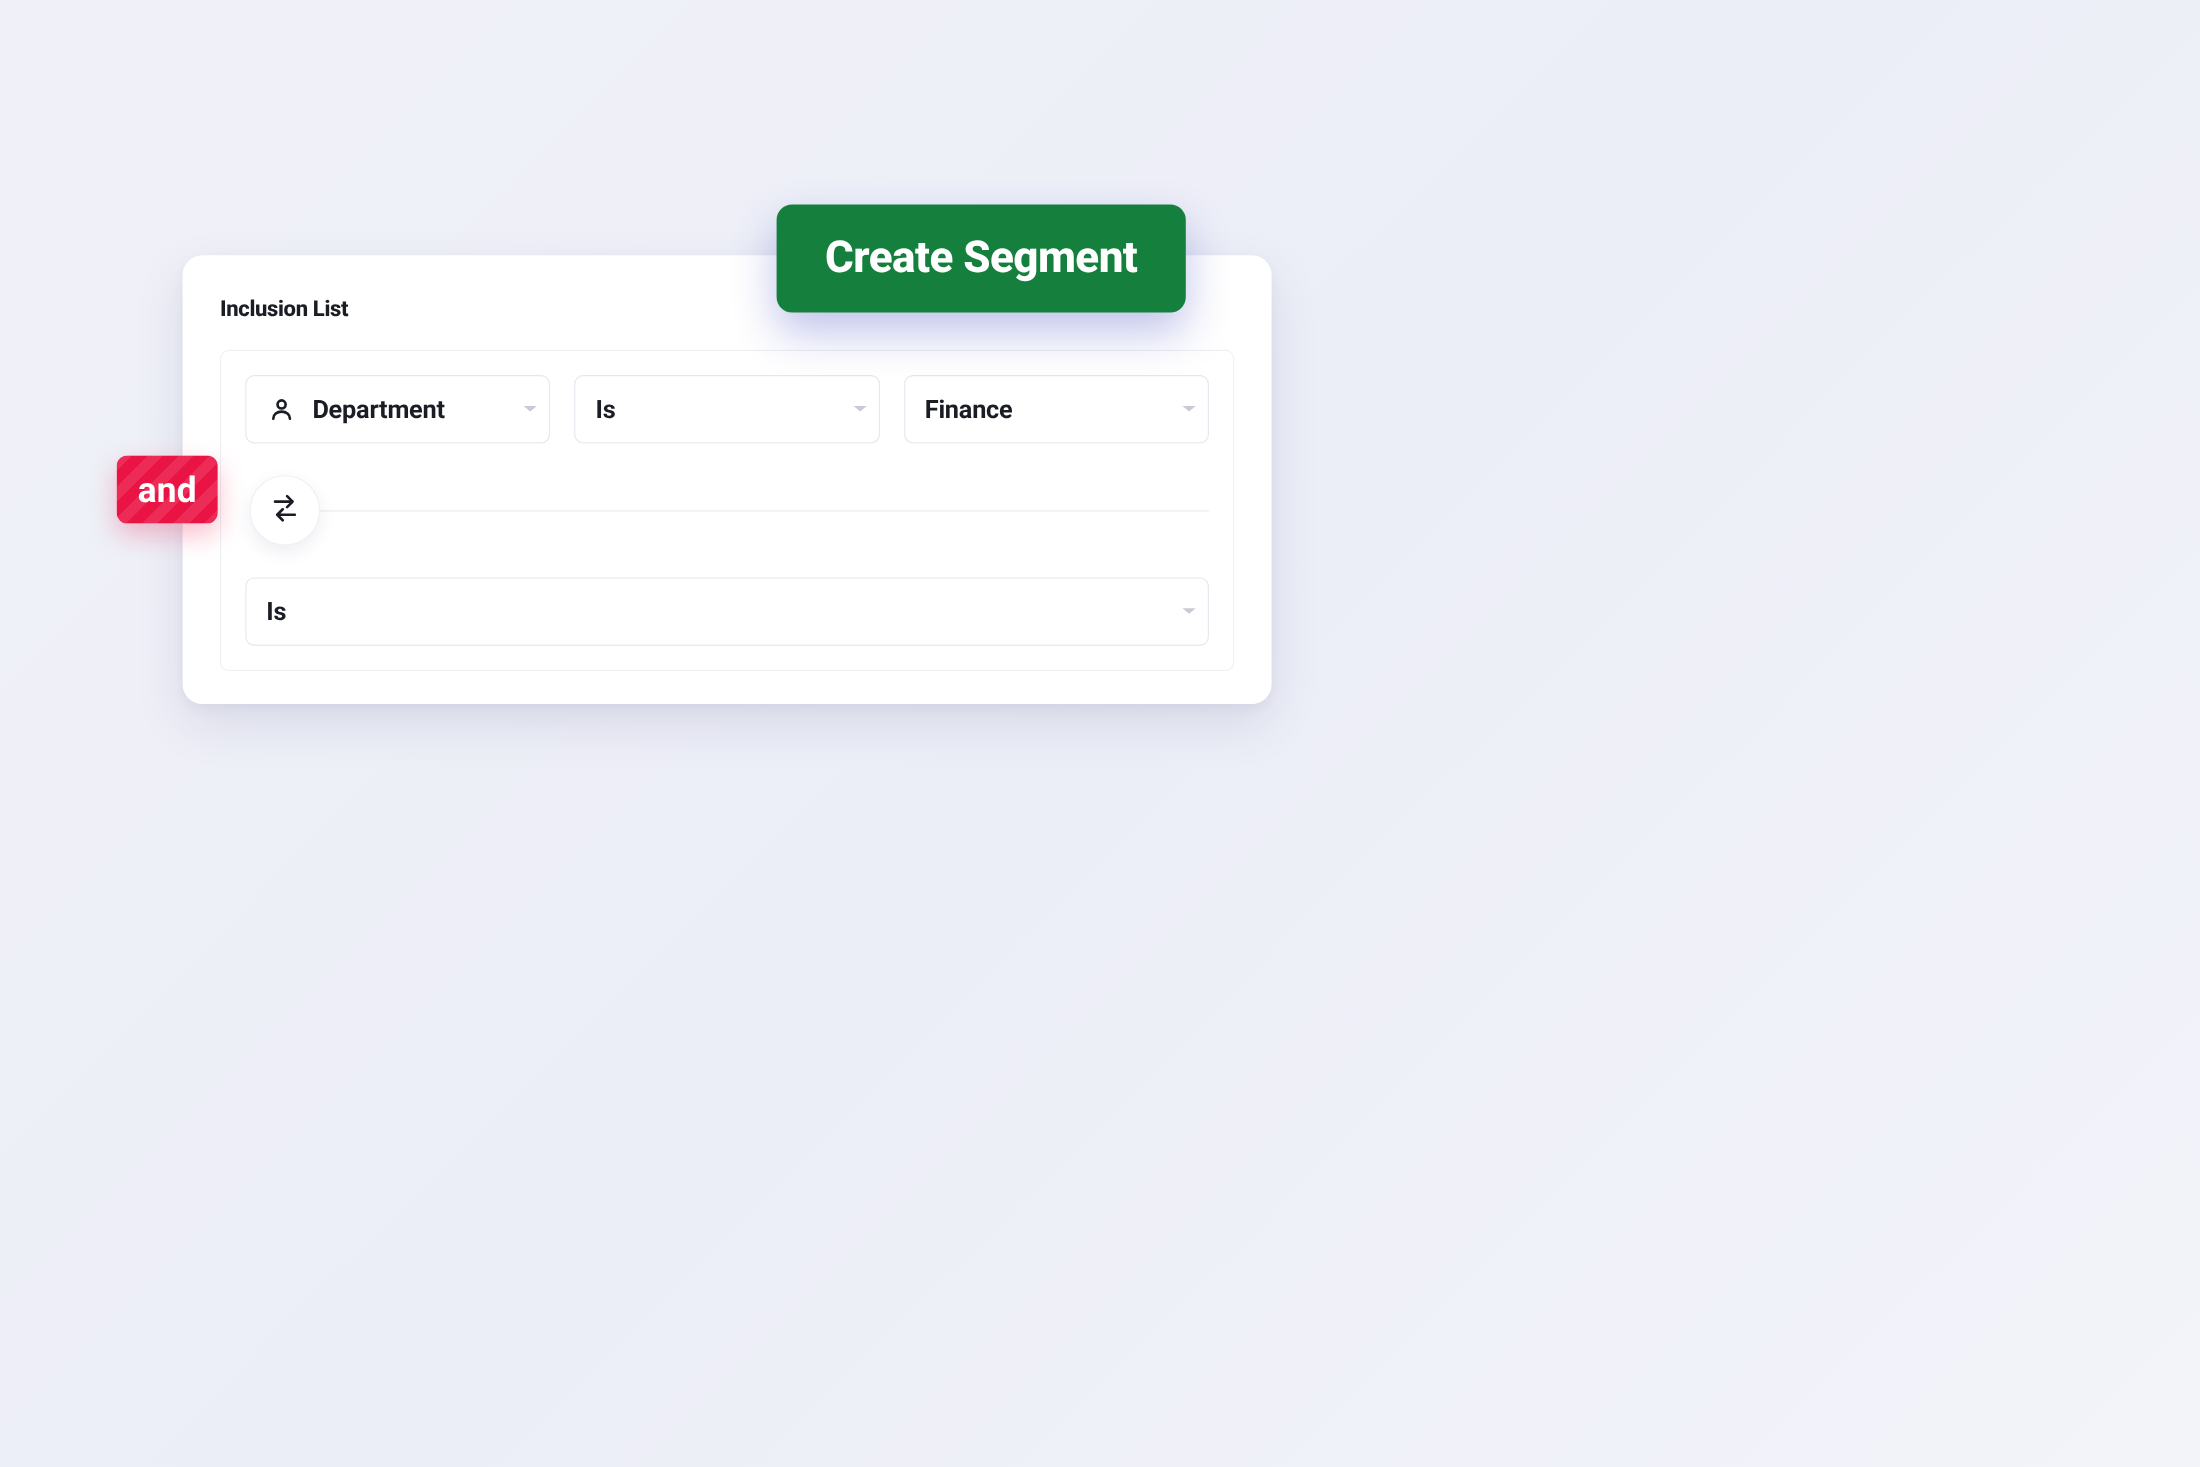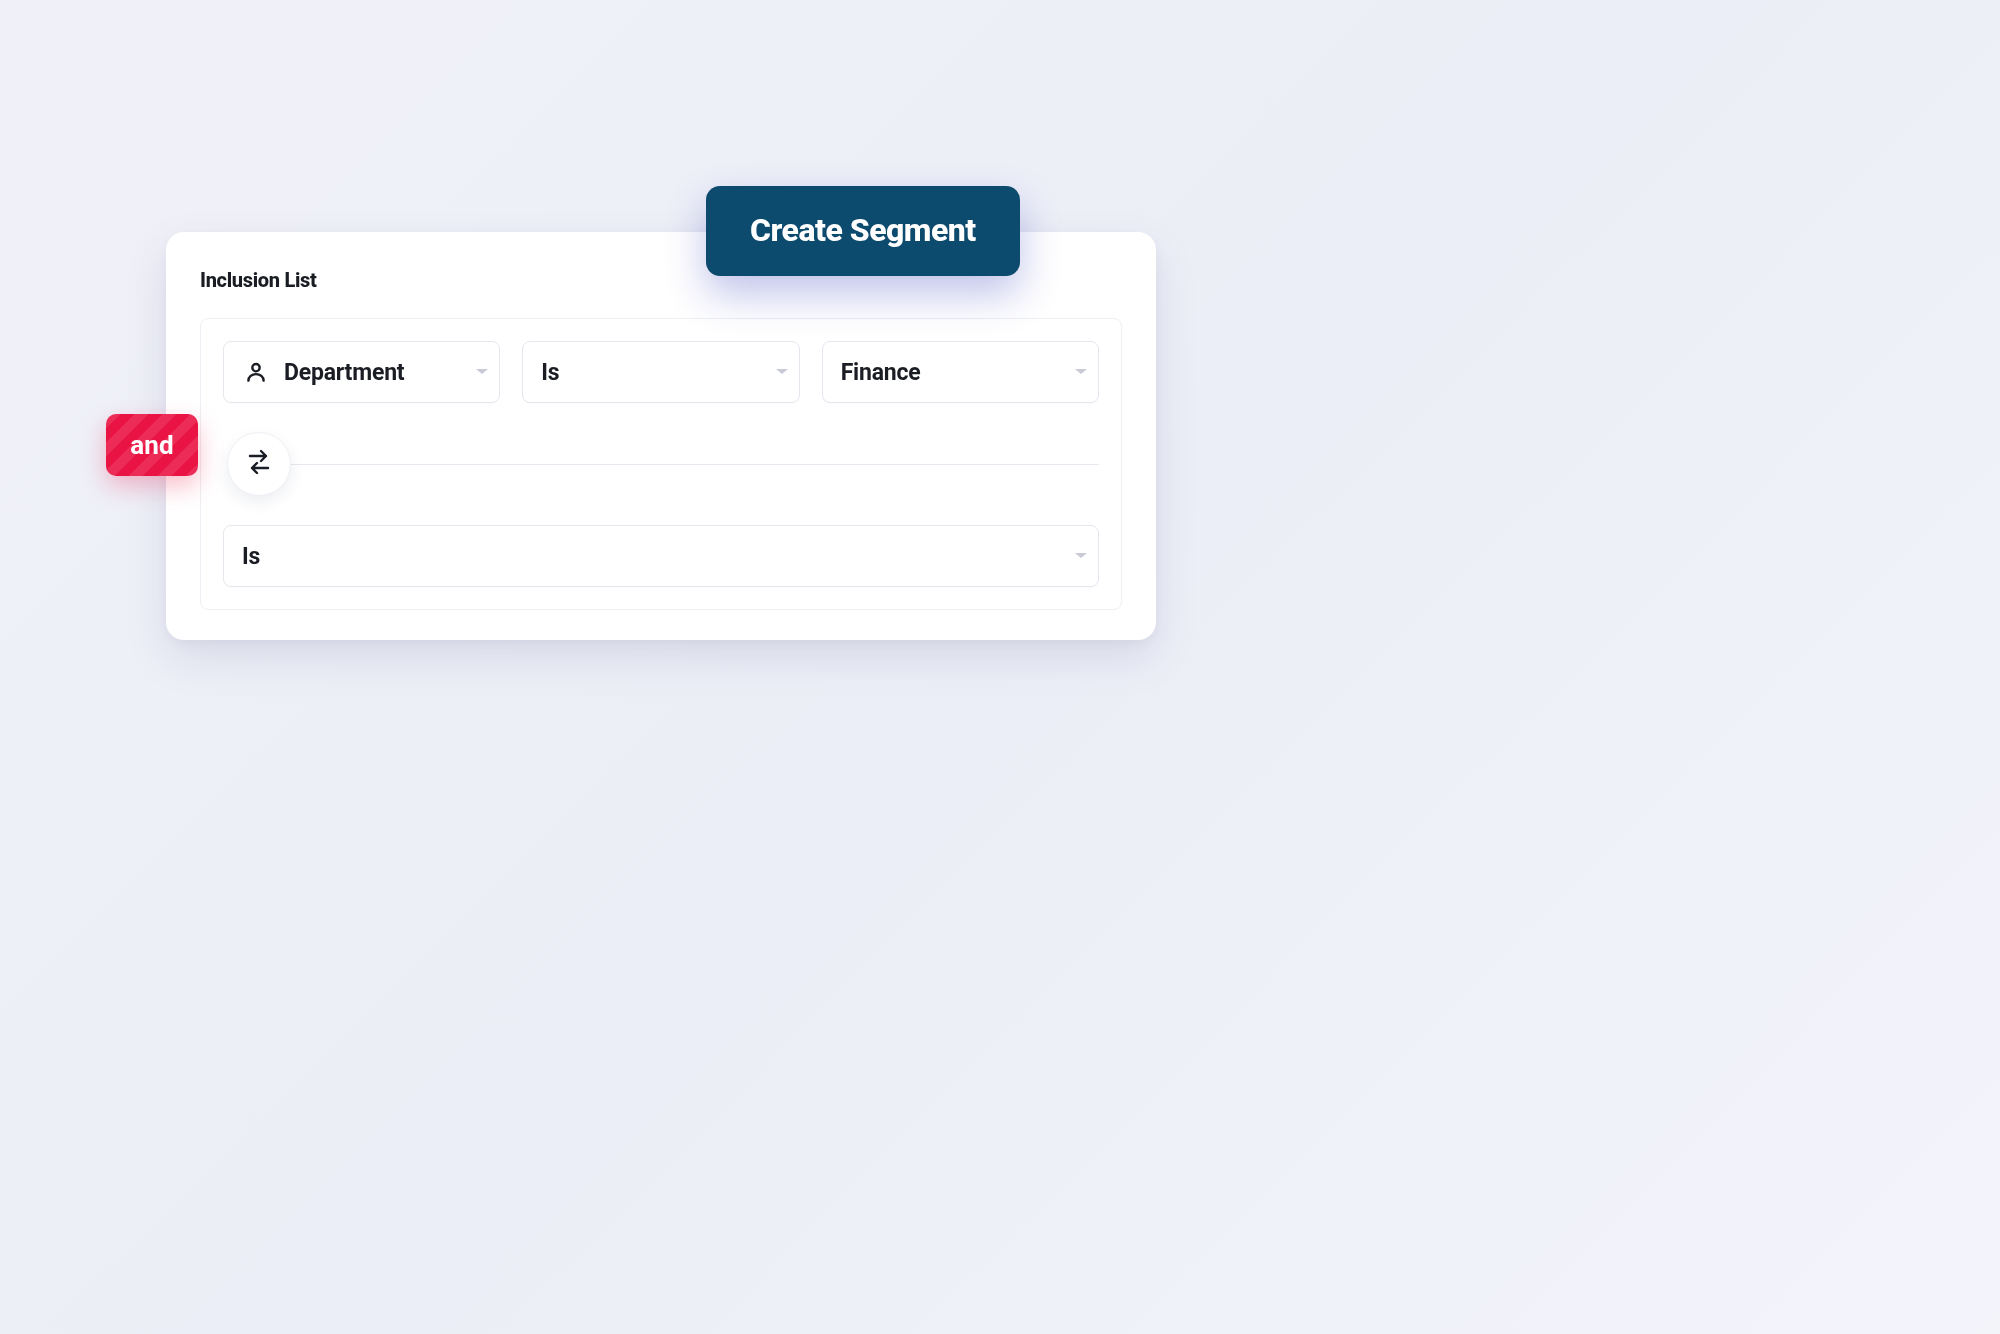--- a/index.html
+++ b/index.html
@@ -125,37 +125,37 @@
     height: 62px;
     border-radius: 10px;
     background: #ea1444;
     background-image: repeating-linear-gradient(135deg,
         rgba(255,255,255,0.10) 0px,
         rgba(255,255,255,0.10) 10px,
         rgba(255,255,255,0.0) 10px,
         rgba(255,255,255,0.0) 20px);
     color: #ffffff;
     font-weight: 700;
-    font-size: 26px;
+    font-size: 32px;
     display: flex;
     align-items: center;
     justify-content: center;
     box-shadow: 0 10px 24px rgba(234,20,68,0.28);
     letter-spacing: 0.2px;
   }
 
   .create-btn {
     position: absolute;
     left: 706px;
     top: 186px;
     padding: 28px 44px 30px 44px;
-    background: #0c4a6e;
+    background: #15803d;
     color: #ffffff;
     font-weight: 800;
-    font-size: 32px;
+    font-size: 40px;
     border-radius: 14px;
     box-shadow: 0 18px 40px rgba(47,57,185,0.30);
     cursor: pointer;
     letter-spacing: -0.5px;
     line-height: 1;
   }
 </style>
 </head>
 <body>
 

